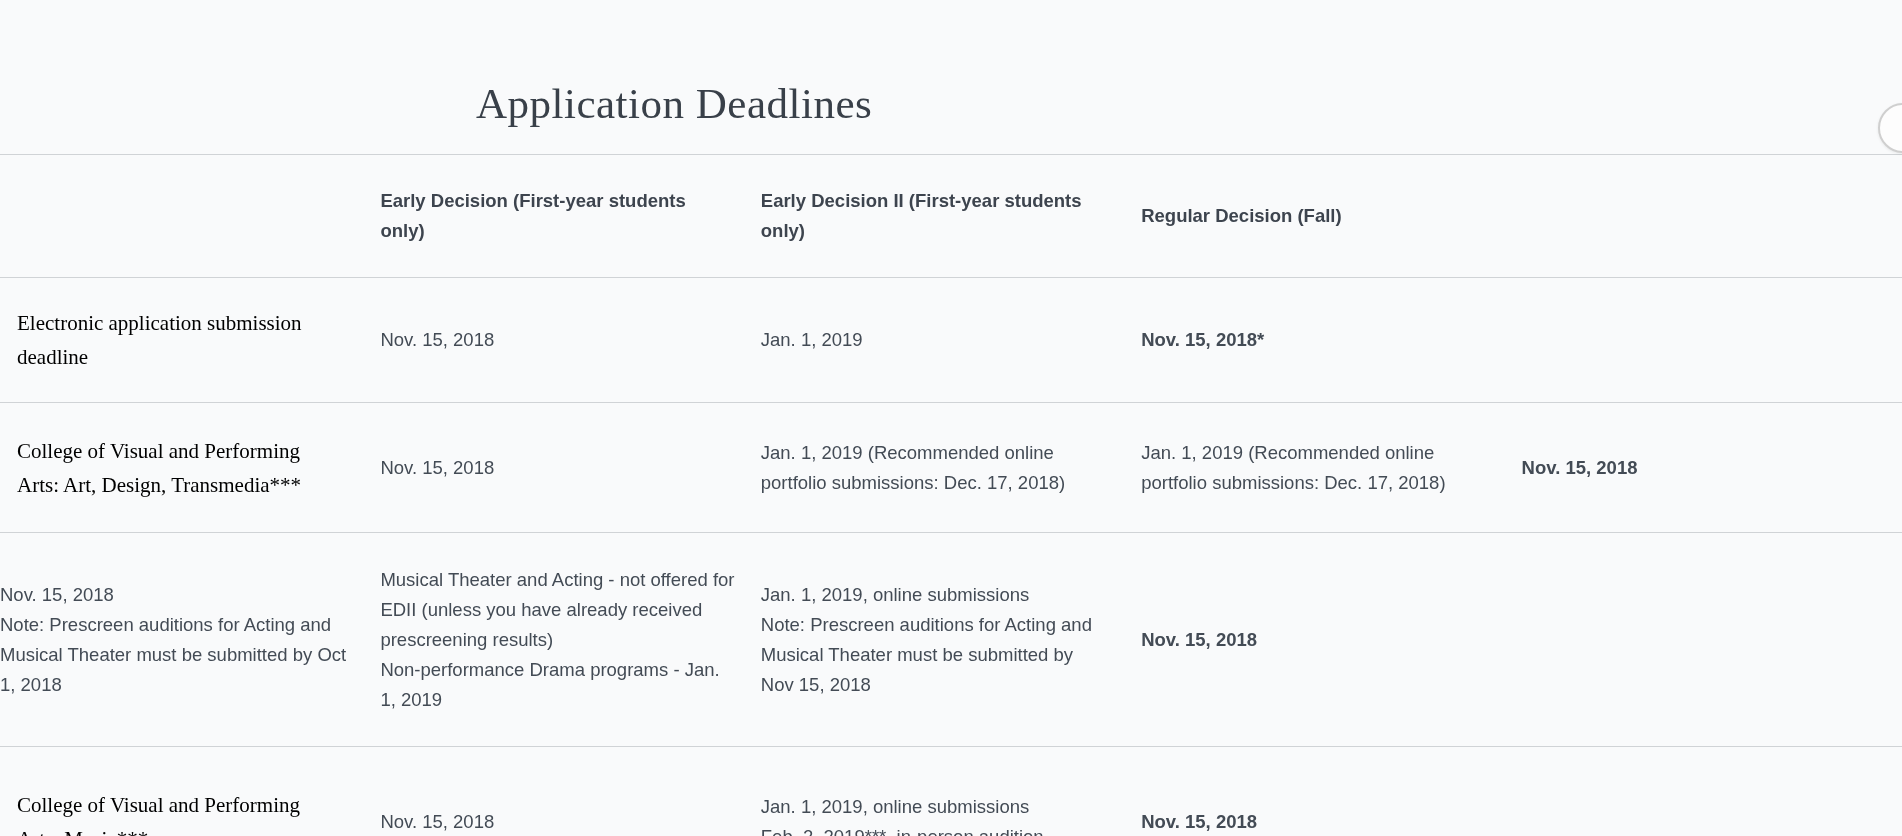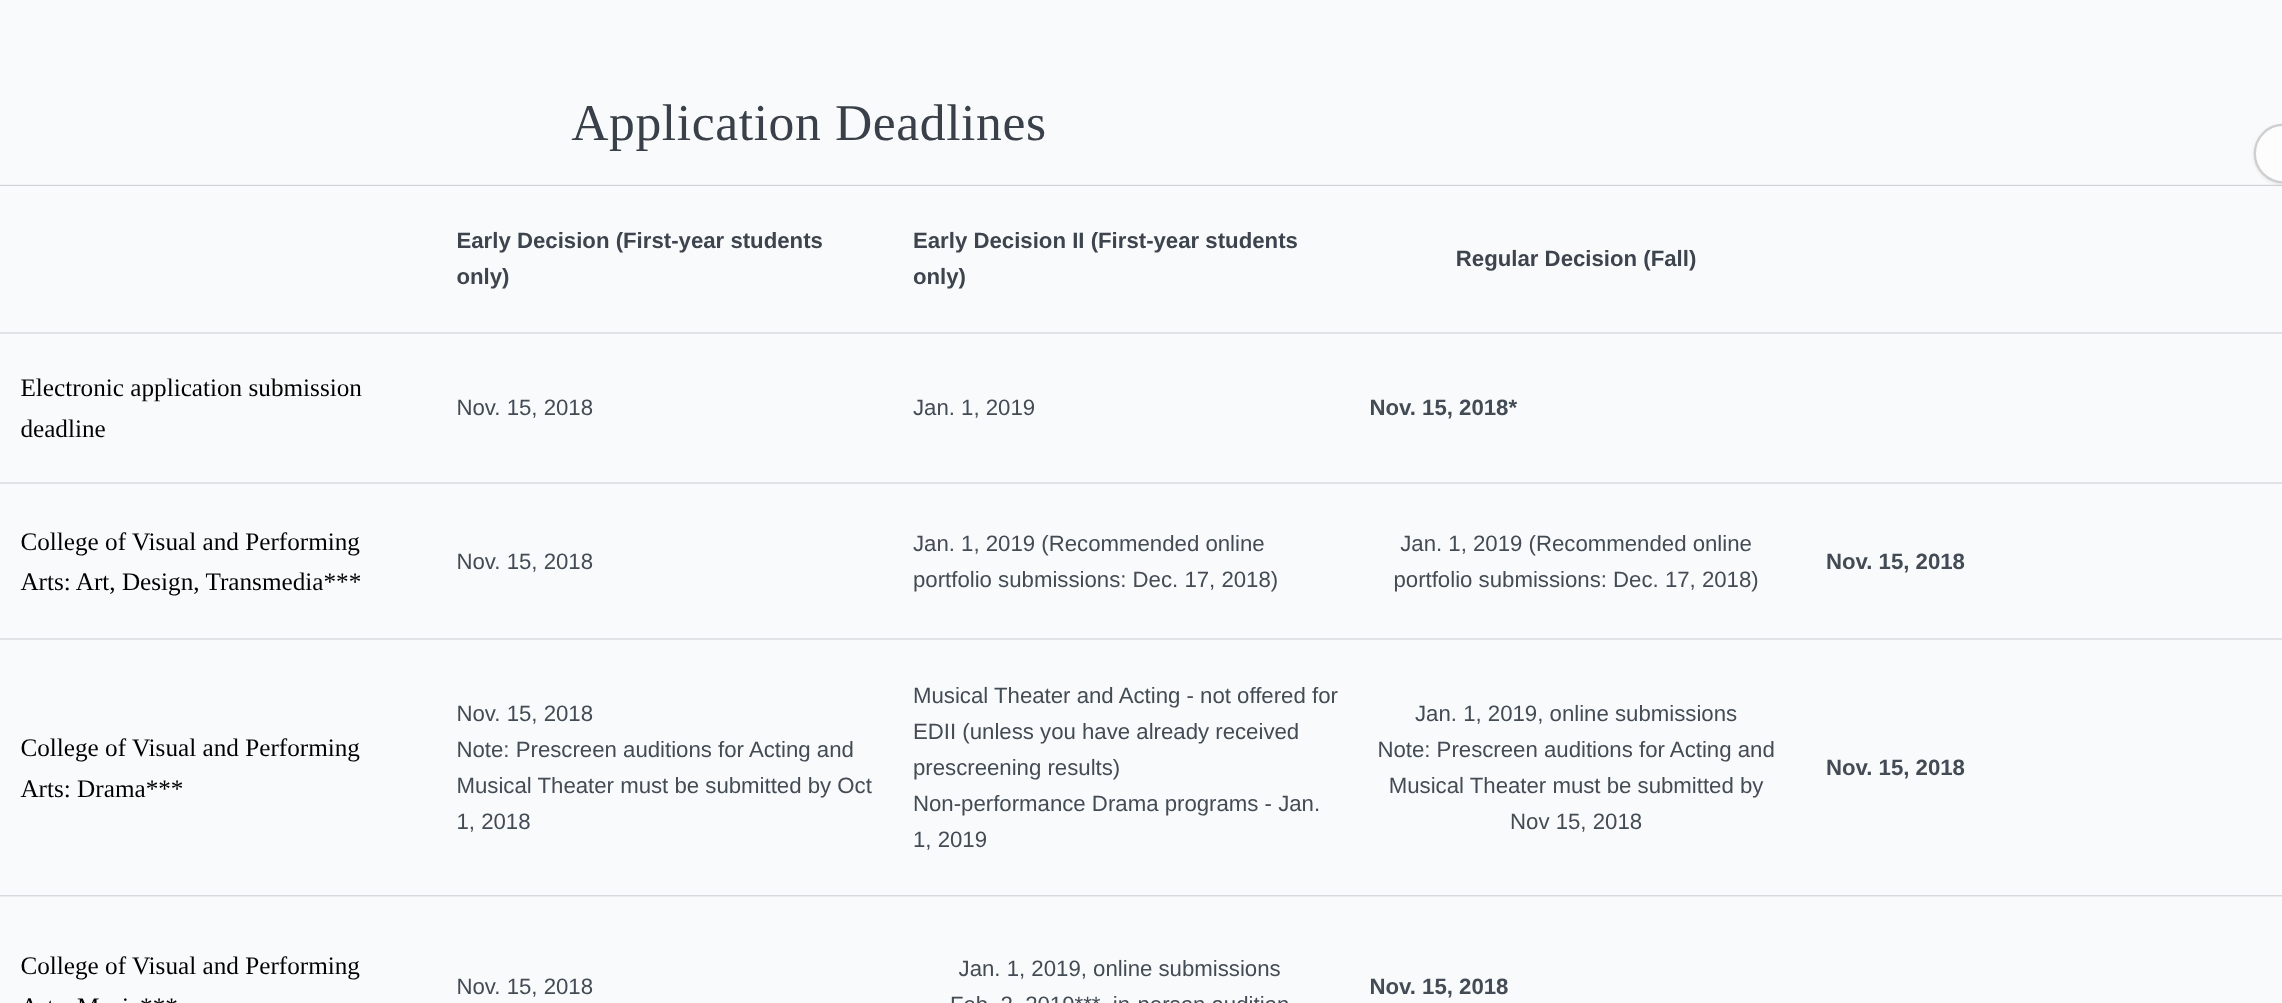--- a/index.html
+++ b/index.html
@@ -49,21 +49,21 @@
   .cell.c0{
     font-family:"Liberation Serif","DejaVu Serif",serif;
     font-size:21px;
     line-height:34px;
     color:#000000;
     padding-left:17px;
     padding-right:62px;
   }
   .cell.c1{padding-right:34px;}
   .cell.c2{padding-right:24px;}
-  .cell.c3{padding-right:36px;text-align:center;}
+  .cell.c3{padding-right:36px;}
   .cell.c4{padding-right:30px;font-weight:bold;}
   .header-row .cell{
     font-weight:700;
     color:#3d444e;
     font-size:18.5px;
     line-height:30px;
   }
   .cell .line{margin:0;}
   .cell .line em{font-style:italic;}
   .edge-scroll-handle{
@@ -111,21 +111,20 @@
           <div class="line">Jan. 1, 2019 (Recommended online portfolio submissions: Dec. 17, 2018)</div>
         </div>
         <div class="cell c3">
           <div class="line">Jan. 1, 2019 (Recommended online portfolio submissions: Dec. 17, 2018)</div>
         </div>
         <div class="cell c4">
           <div class="line">Nov. 15, 2018</div>
         </div>
       </div>
       <div class="trow r2">
-        <div class="cell c0">College of Visual and Performing Arts: Drama***</div>
         <div class="cell c1">
           <div class="line">Nov. 15, 2018</div>
           <div class="line">Note: Prescreen auditions for Acting and Musical Theater must be submitted by Oct 1, 2018</div>
         </div>
         <div class="cell c2">
           <div class="line">Musical Theater and Acting - not offered for EDII (unless you have already received prescreening results)</div>
           <div class="line">Non-performance Drama programs - Jan. 1, 2019</div>
         </div>
         <div class="cell c3">
           <div class="line">Jan. 1, 2019, online submissions</div>

